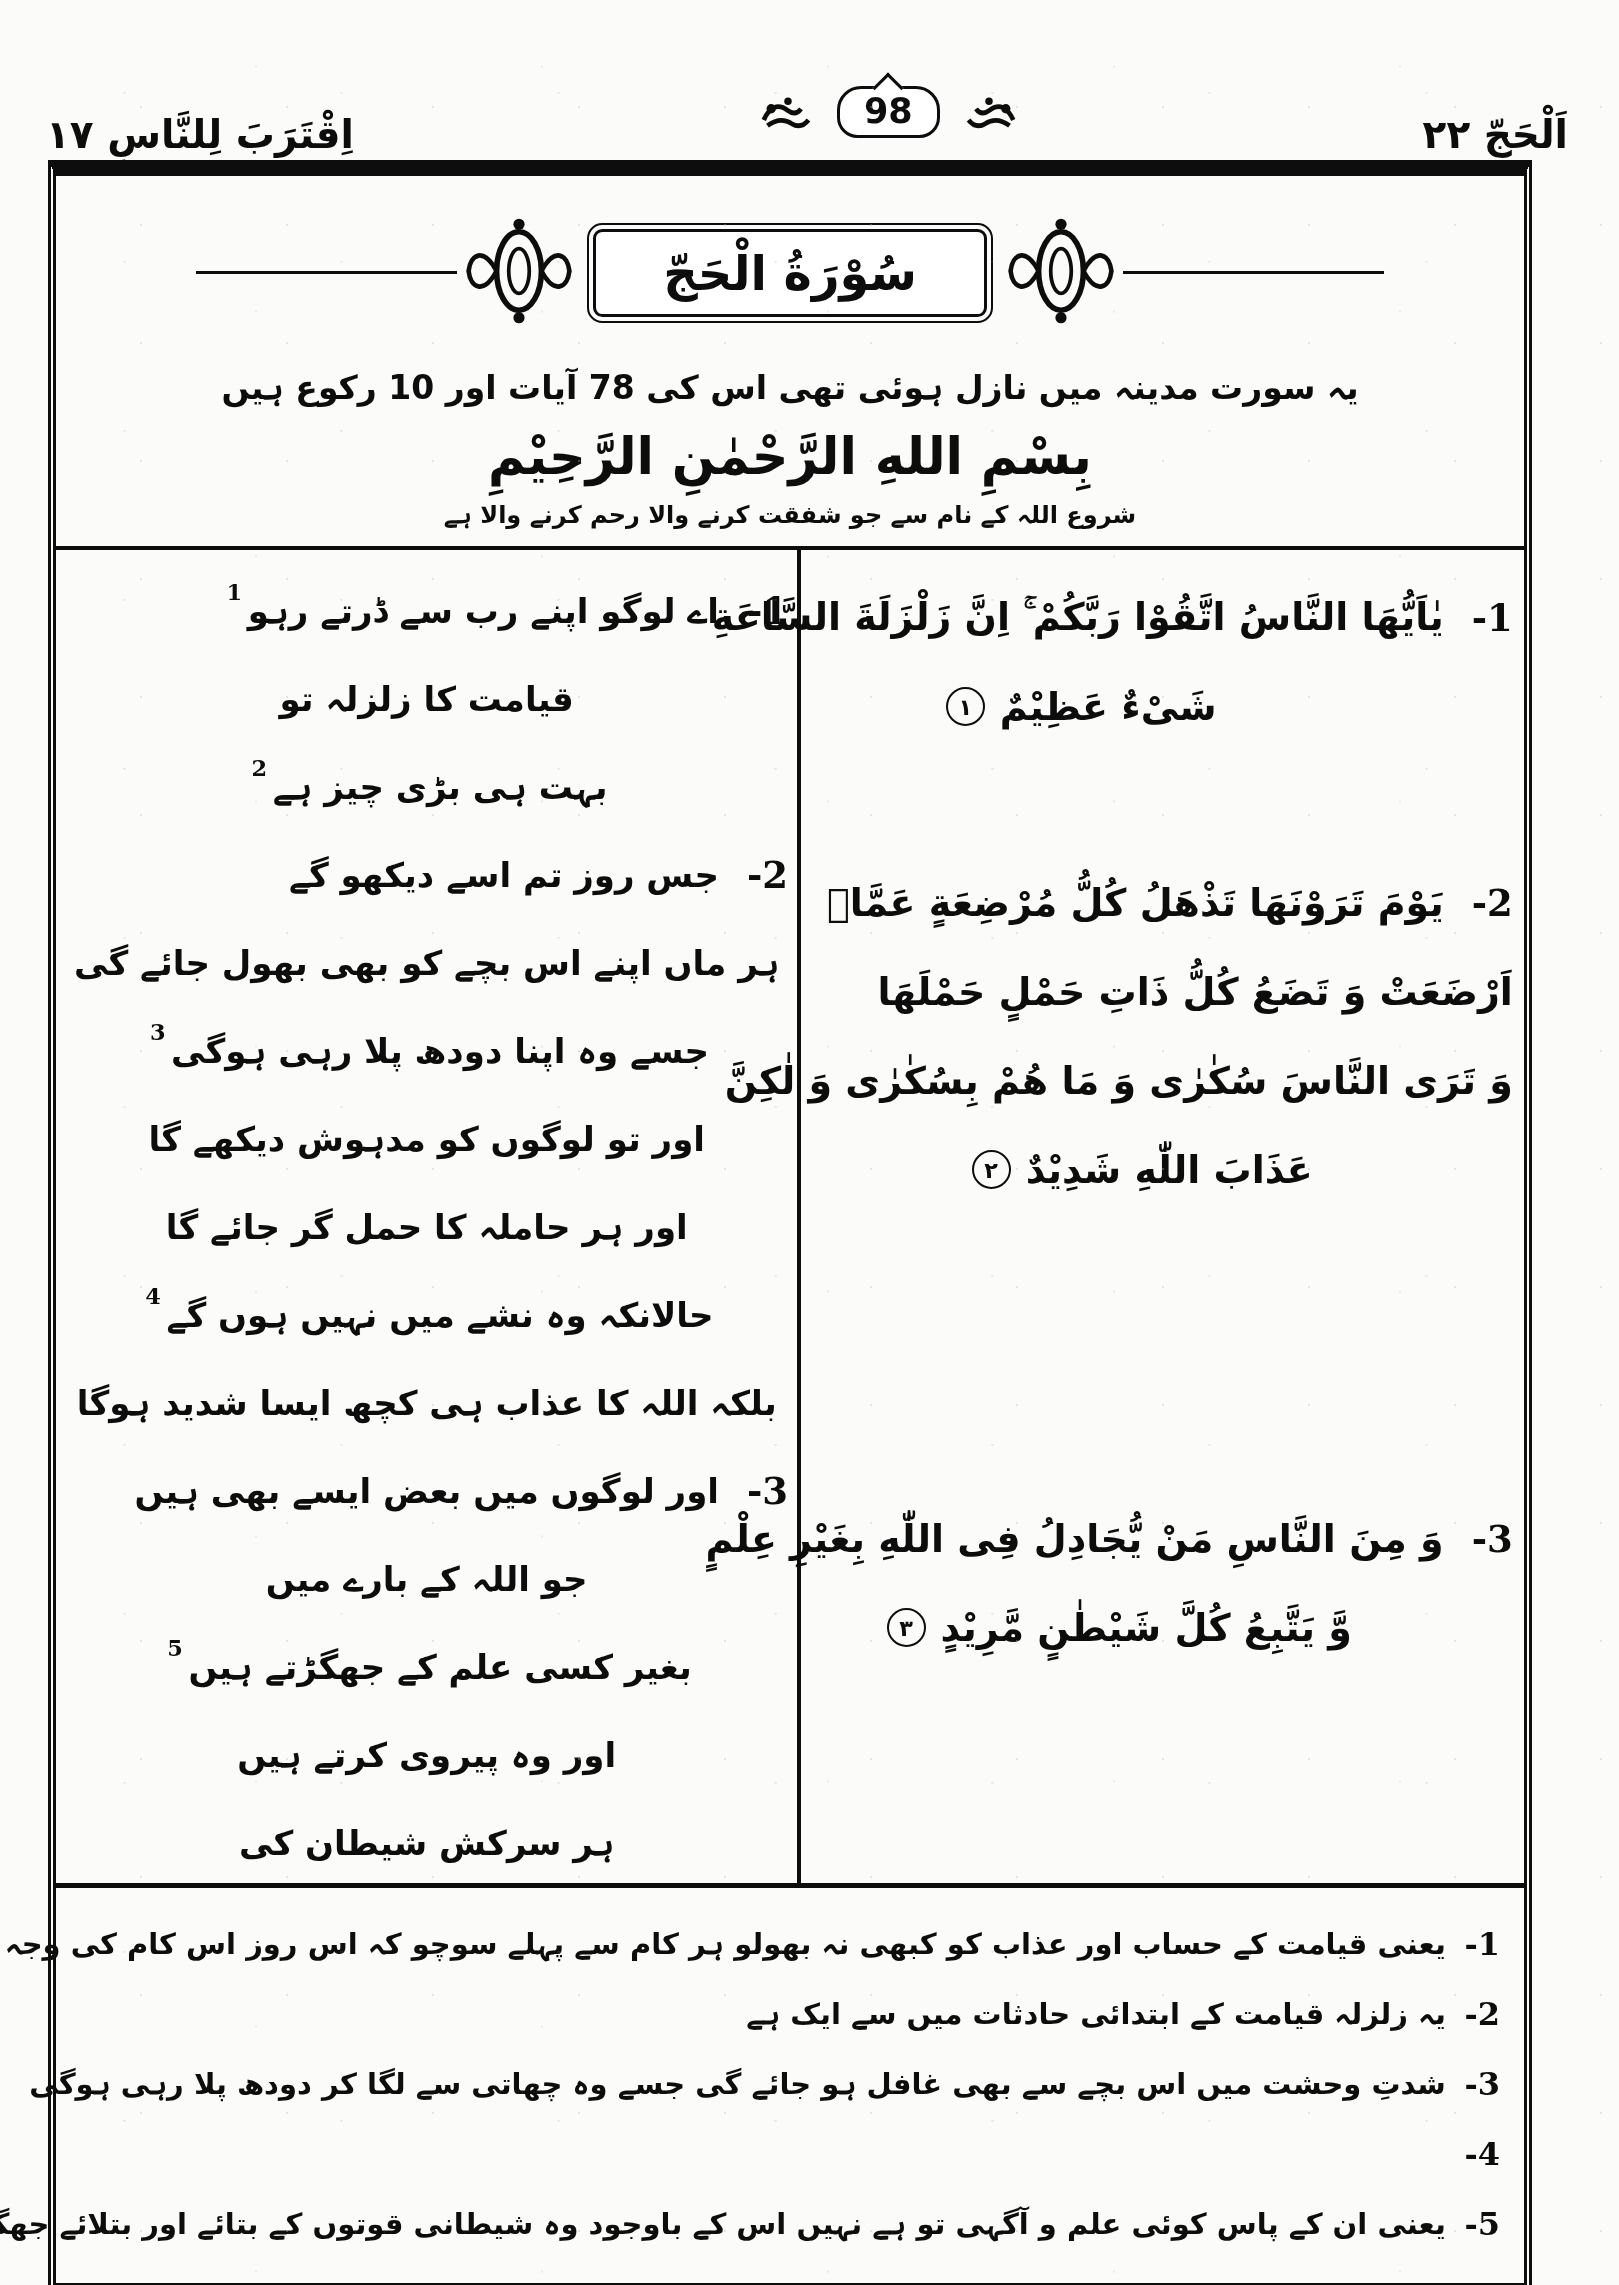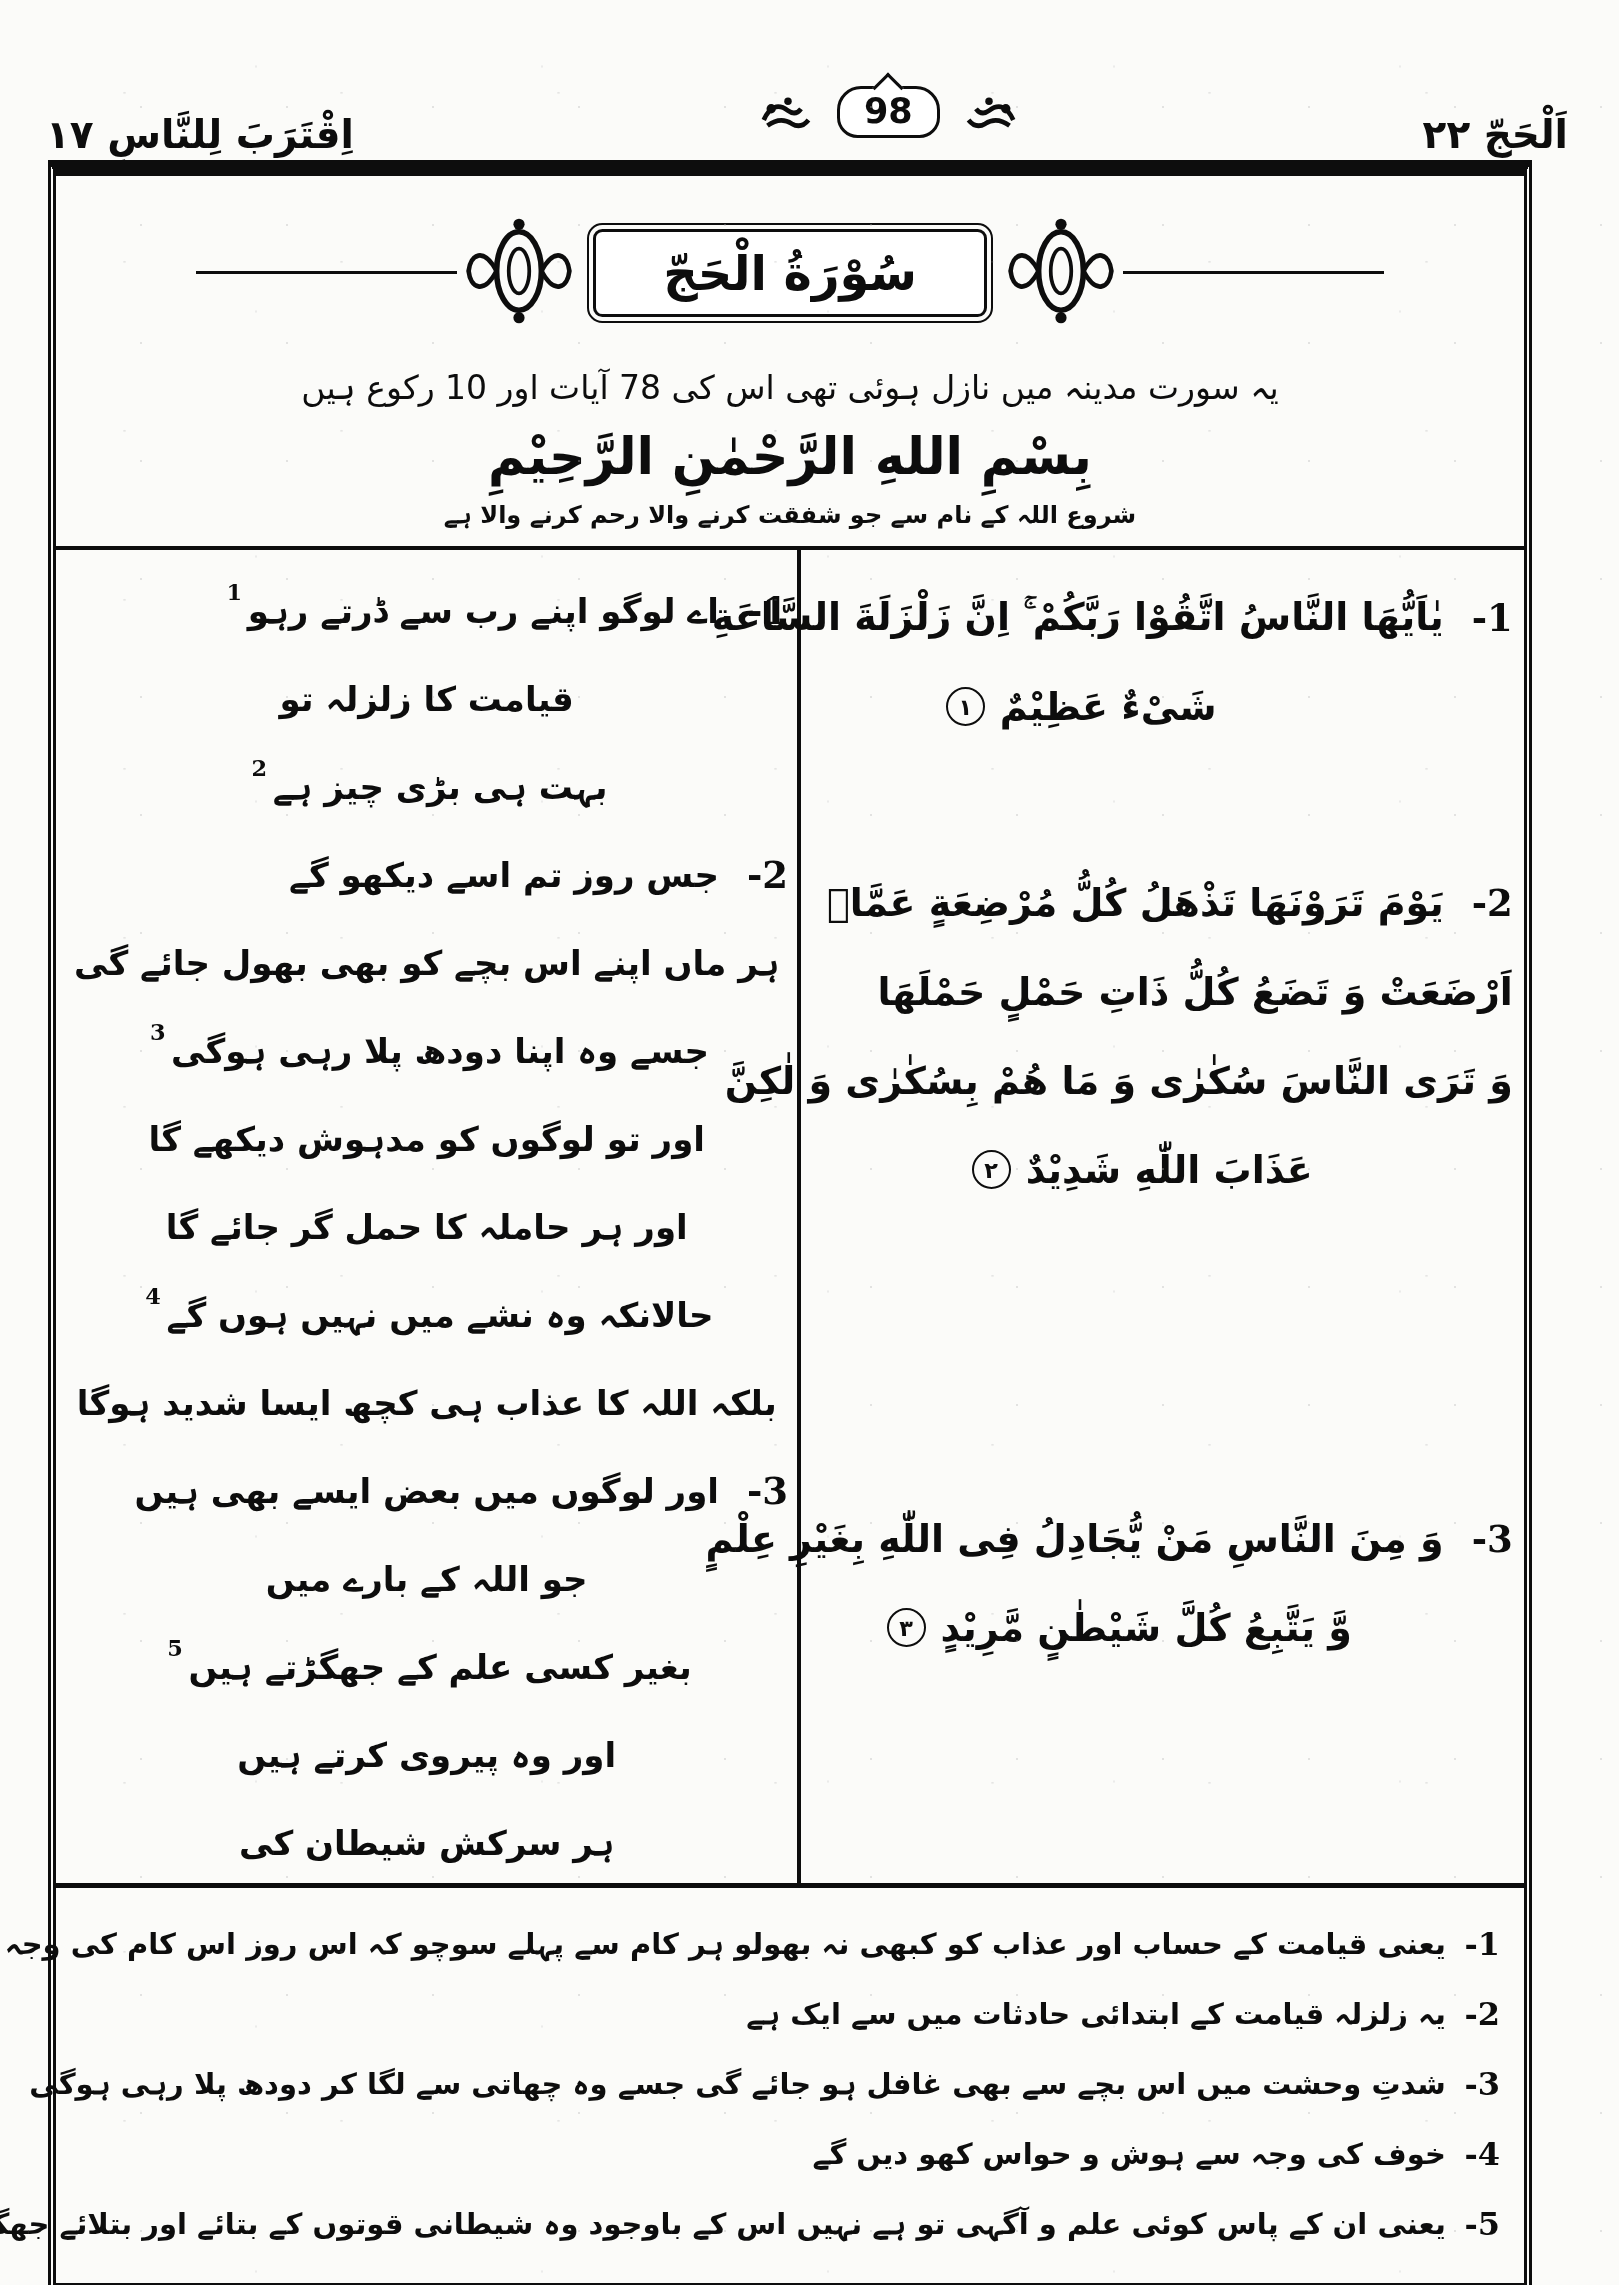--- a/index.html
+++ b/index.html
@@ -56,21 +56,21 @@
     display:flex; align-items:center; justify-content:center;
   }
   .banner-rule { flex:1; border-top:3.7px solid #0d0d0d; }
   .ornament { margin:0 5.6px; }
   .title-box {
     border:3.7px solid #0d0d0d; outline:2.8px solid #0d0d0d; outline-offset:4.7px;
     border-radius:9.3px; padding:13px 67px; margin:0 13px;
     font-size:48px; font-weight:bold; direction:rtl; background:#fff;
   }
 
-  .intro-line { text-align:center; font-size:33px; font-weight:normal; margin-top:20.5px; direction:rtl; }
+  .intro-line { text-align:center; font-size:33px; font-weight:bold; margin-top:20.5px; direction:rtl; }
   .bismillah  { text-align:center; font-size:51px; font-weight:bold; margin-top:20.5px; direction:rtl; }
   .bismillah-ur { text-align:center; font-size:24px; font-weight:bold; margin-top:15px; margin-bottom:17px; direction:rtl; }
 
   
   .columns {
     display:flex; direction:rtl;
     border-top:4.7px solid #0d0d0d; border-bottom:5.6px solid #0d0d0d;
     height:1342px;
   }
   .col-arabic { width:49.5%; border-left:4.7px solid #0d0d0d; padding:0 11.2px; }
@@ -290,21 +290,20 @@
     <div class="fn-line">
       <span class="fn-num">-2</span>
       <span>یہ زلزلہ قیامت کے ابتدائی حادثات میں سے ایک ہے</span>
     </div>
     <div class="fn-line">
       <span class="fn-num">-3</span>
       <span>شدتِ وحشت میں اس بچے سے بھی غافل ہو جائے گی جسے وہ چھاتی سے لگا کر دودھ پلا رہی ہوگی</span>
     </div>
     <div class="fn-line">
       <span class="fn-num">-4</span>
-      <span>خوف کی وجہ سے ہوش و حواس کھو دیں گے</span>
     </div>
     <div class="fn-line">
       <span class="fn-num">-5</span>
       <span>یعنی ان کے پاس کوئی علم و آگہی تو ہے نہیں اس کے باوجود وہ شیطانی قوتوں کے بتائے اور بتلائے جھگڑوں میں پڑے رہتے ہیں</span>
     </div>
   </div>
 </div>
 
 
 </body></html>

